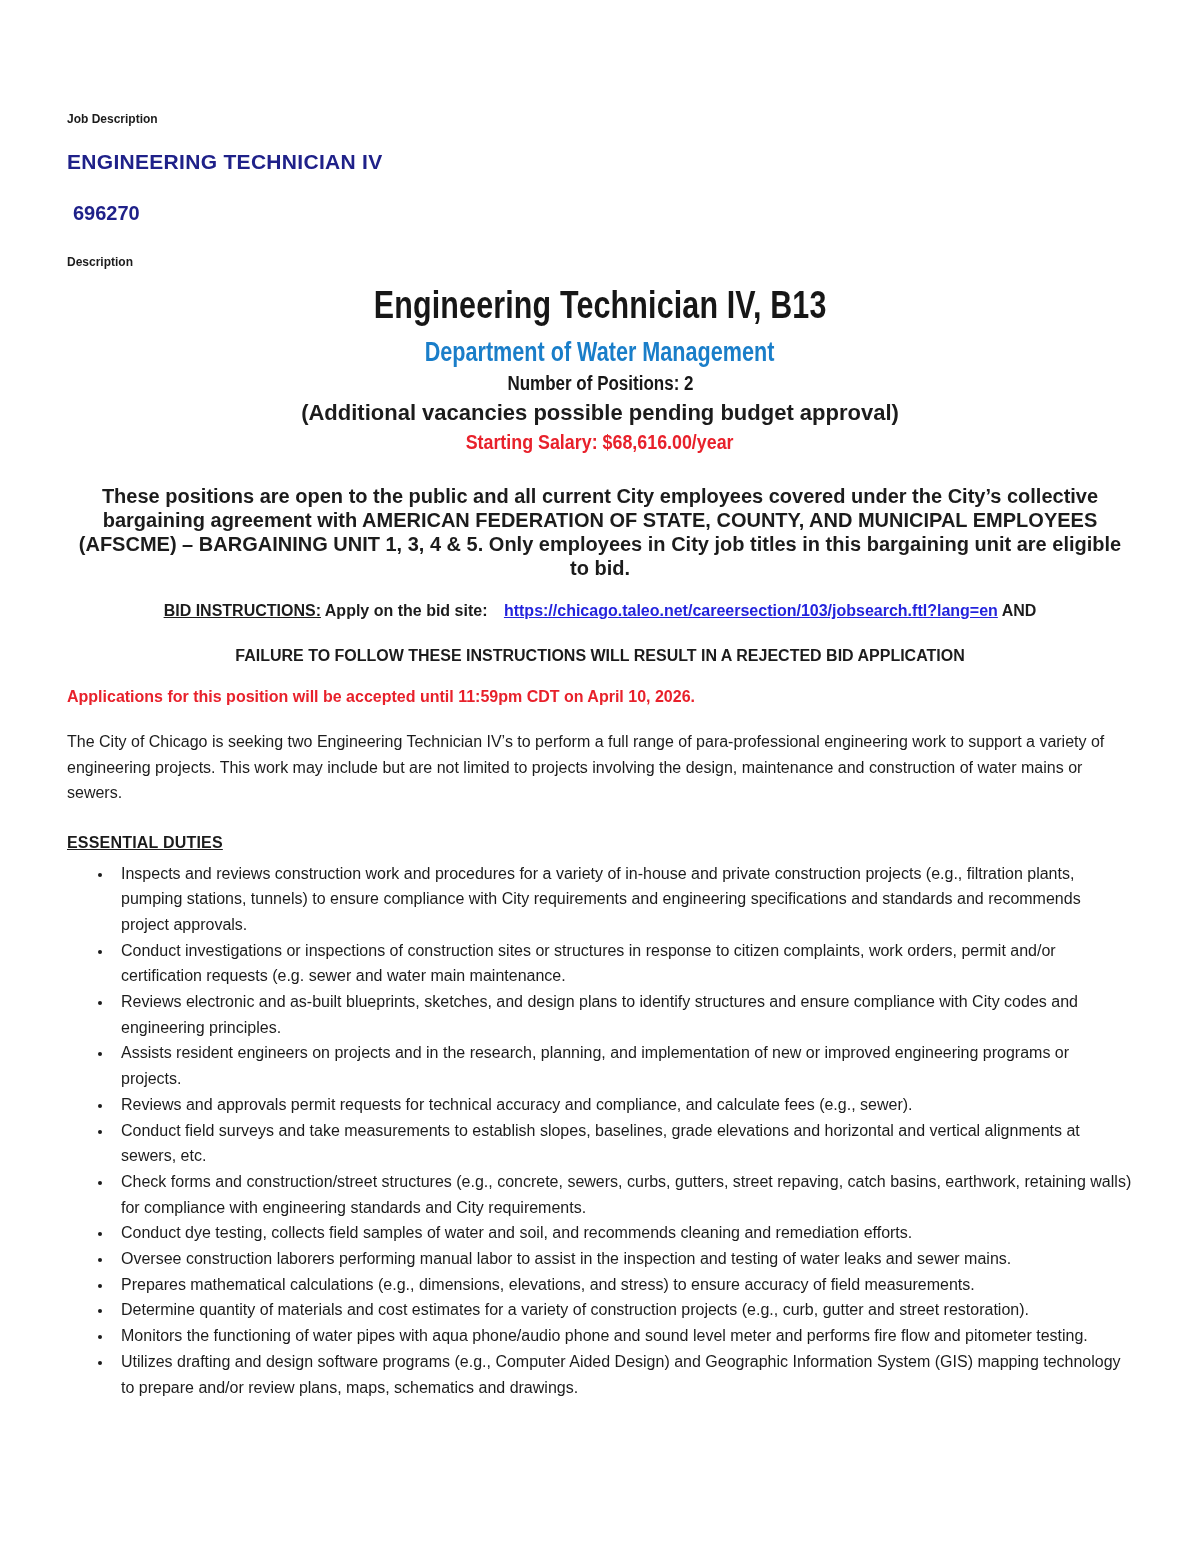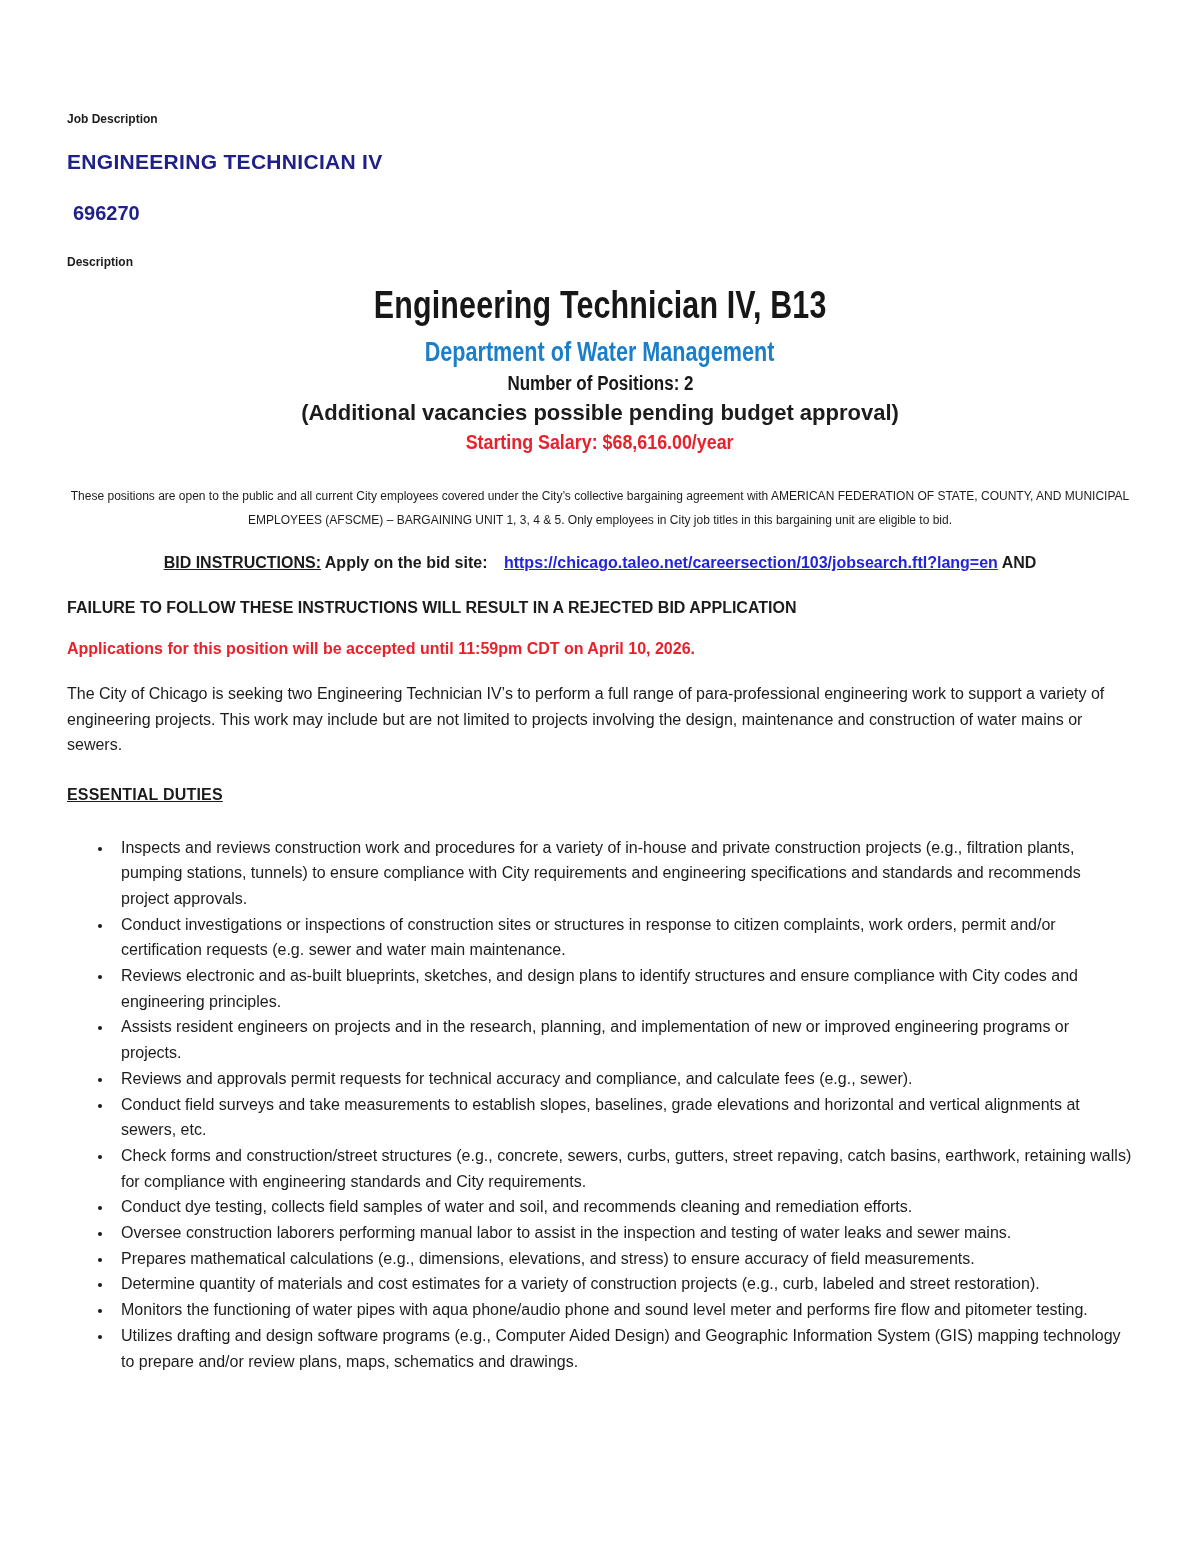--- a/index.html
+++ b/index.html
@@ -28,32 +28,32 @@
   .dept-wrap     { margin-top:10px; }
   .dept    { font-size:27px; color:#1a7ec9; transform:scaleX(.80); }
   .npos-wrap     { margin-top:4px; }
   .npos    { font-size:20px; color:#171717; transform:scaleX(.85); }
   .vacancy { margin-top:5px; font-size:22px; font-weight:bold; color:#1c1c1c; }
   .salary-wrap   { margin-top:4px; }
   .salary  { font-size:21px; color:#e8212b; transform:scaleX(.85); }
 
   .eligibility {
     margin:30px auto 17px; max-width:1066px;
-    font-size:12px; font-weight:normal; line-height:24px; text-align:center;
+    font-size:20px; font-weight:bold; line-height:24px; text-align:center;
   }
   .bid-line { margin-top:22px; text-align:center; font-size:16px; font-weight:bold; white-space:nowrap; }
   .bid-label { text-decoration:underline; }
   .bid-link  { color:#2323dd; text-decoration:underline; cursor:pointer;margin-left:12px; }
   .steps { margin-top:17px; text-align:center; font-size:16px; font-weight:bold; line-height:24.5px; }
-  .warning  { margin-top:27px; text-align:left; font-size:16px; font-weight:bold; }
+  .warning  { margin-top:27px; text-align:center; font-size:16px; font-weight:bold; }
   .deadline { margin-top:23px; text-align:left; font-size:16px; font-weight:bold; color:#e8212b; }
 
   .intro { margin-top:23px; font-size:16px; line-height:25.5px; }
   .duties-head { margin-top:28px; font-size:16px; font-weight:bold; text-decoration:underline; letter-spacing:.2px; }
-  ul.duties { margin-top:31px; padding-left:46px; list-style:disc outside; }
+  ul.duties { margin-top:9px; padding-left:46px; list-style:disc outside; }
   ul.duties li { font-size:16px; line-height:25.7px; padding-left:8px; }
   ul.duties li::marker { font-size:13px; }
 </style>
 </head>
 <body>
 
 <div class="page">
 
   <div class="label-bold">Job Description</div>
 
@@ -100,18 +100,18 @@
   <li>Inspects and reviews construction work and procedures for a variety of in-house and private construction projects (e.g., filtration plants, pumping stations, tunnels) to ensure compliance with City requirements and engineering specifications and standards and recommends project approvals.</li>
       <li>Conduct investigations or inspections of construction sites or structures in response to citizen complaints, work orders, permit and/or certification requests (e.g. sewer and water main maintenance.</li>
       <li>Reviews electronic and as-built blueprints, sketches, and design plans to identify structures and ensure compliance with City codes and engineering principles.</li>
       <li>Assists resident engineers on projects and in the research, planning, and implementation of new or improved engineering programs or projects.</li>
       <li>Reviews and approvals permit requests for technical accuracy and compliance, and calculate fees (e.g., sewer).</li>
       <li>Conduct field surveys and take measurements to establish slopes, baselines, grade elevations and horizontal and vertical alignments at sewers, etc.</li>
       <li>Check forms and construction/street structures (e.g., concrete, sewers, curbs, gutters, street repaving, catch basins, earthwork, retaining walls) for compliance with engineering standards and City requirements.</li>
       <li>Conduct dye testing, collects field samples of water and soil, and recommends cleaning and remediation efforts.</li>
       <li>Oversee construction laborers performing manual labor to assist in the inspection and testing of water leaks and sewer mains.</li>
       <li>Prepares mathematical calculations (e.g., dimensions, elevations, and stress) to ensure accuracy of field measurements.</li>
-      <li>Determine quantity of materials and cost estimates for a variety of construction projects (e.g., curb, labeled and street restoration).</li>
+      <li>Determine quantity of materials and cost estimates for a variety of construction projects (e.g., curb, gutter and street restoration).</li>
       <li>Monitors the functioning of water pipes with aqua phone/audio phone and sound level meter and performs fire flow and pitometer testing.</li>
       <li>Utilizes drafting and design software programs (e.g., Computer Aided Design) and Geographic Information System (GIS) mapping technology to prepare and/or review plans, maps, schematics and drawings.</li>
     </ul>
 
 </div>
 
 </body></html>

